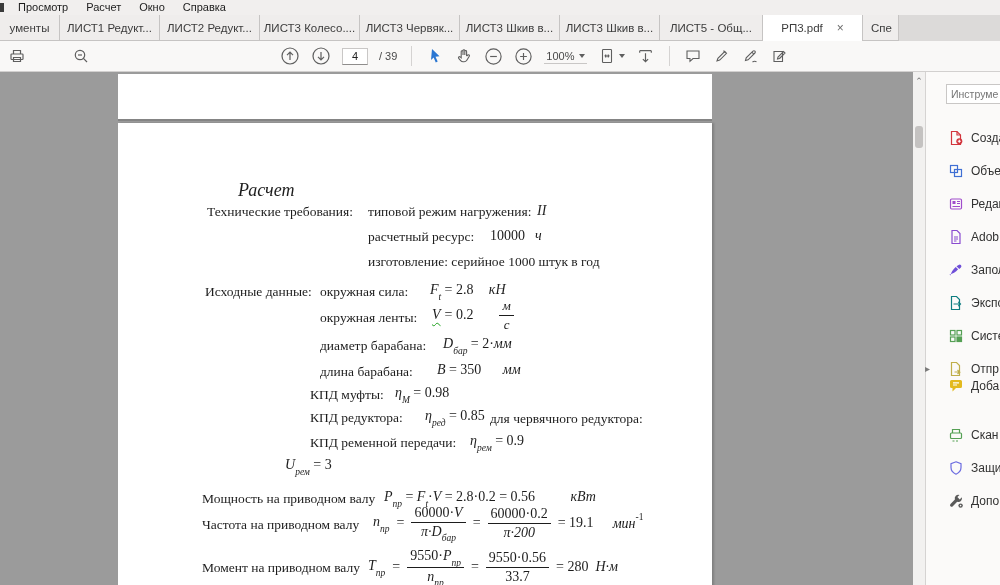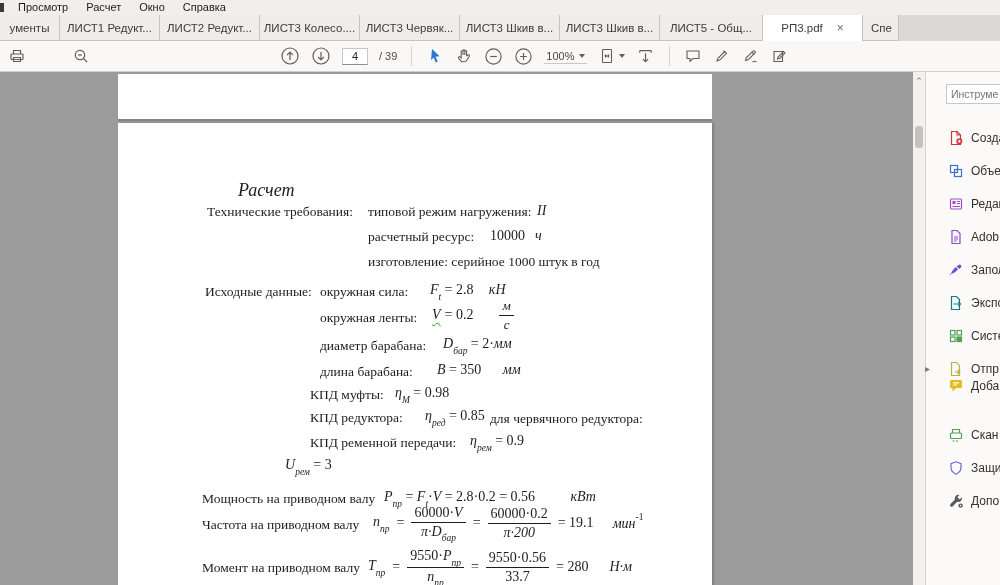--- a/index.html
+++ b/index.html
@@ -336,21 +336,21 @@
           <span class="frac mnum">
             <span class="fnum"><span>9550·</span><span class="it">P</span><sub class="ms">пр</sub></span>
             <span class="fden"><span class="it">n</span><sub class="ms">пр</sub></span>
           </span>
           <span class="mnum">=</span>
           <span class="frac mnum">
             <span class="fnum">9550·0.56</span>
             <span class="fden">33.7</span>
           </span>
           <span class="mnum">= 280</span>
-          <span class="mathv" style="margin-left:14px">Н·м</span>
+          <span class="mathv" style="">Н·м</span>
         </div>
 
       </div>
     </div>
   </div>
 
   <div class="vscroll">
     <div class="vs-up">⌃</div>
     <div class="vs-thumb"></div>
   </div>

